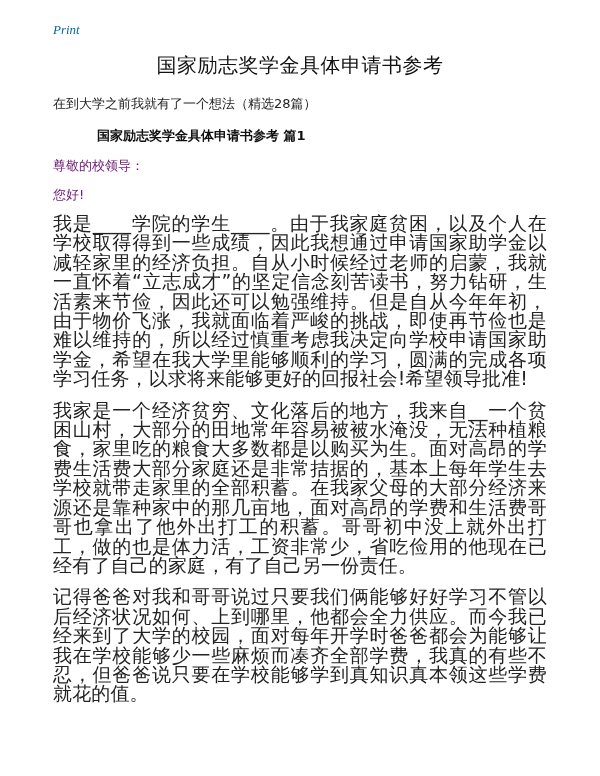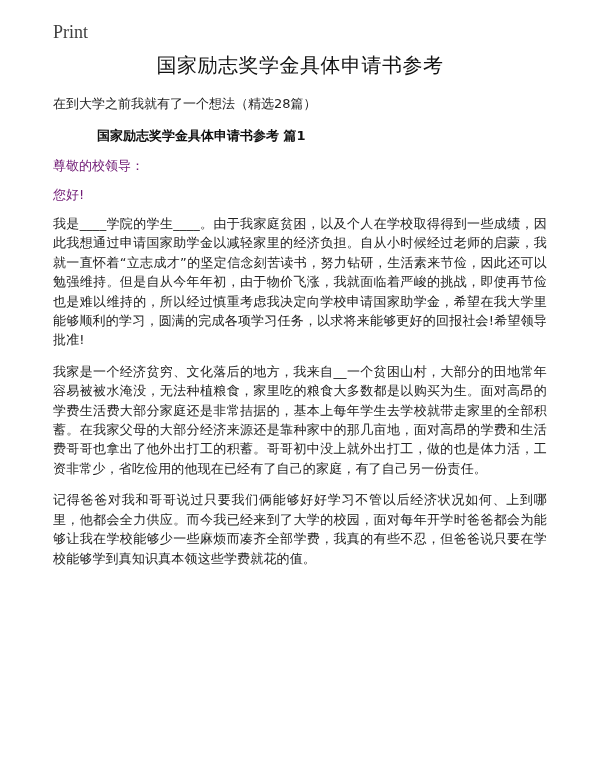--- a/index.html
+++ b/index.html
@@ -1,24 +1,24 @@
 <!DOCTYPE html>
 <html><head>
 <meta charset="utf-8">
 <style>
   html, body { margin: 0; padding: 0; background: #ffffff; }
   body { width: 600px; height: 776px; overflow: hidden; position: relative;
          font-family: "DejaVu Sans", "Liberation Sans", sans-serif; color: #1a1a1a; }
-  .print-label { position: absolute; left: 53px; top: 22px; font-family: "Liberation Serif", "DejaVu Serif", serif; font-size: 18px; color: #404040; }
+  .print-label { position: absolute; left: 53px; top: 22px; font-family: "Liberation Serif", "DejaVu Serif", serif; font-size: 13px; color: #0369a1; font-style: italic; }
   .doc-title { position: absolute; left: 0; width: 600px; top: 52px; text-align: center; font-size: 20px; font-weight: normal; color: #111; letter-spacing: 0.5px; margin: 0; }
   .content { position: absolute; left: 53px; top: 94px; width: 494px; }
   .subtitle { font-size: 13px; margin: 0 0 13px 0; line-height: 19px; color: #222; }
   .section-heading { font-size: 13px; font-weight: bold; margin: 0 0 11px 0; line-height: 19px; color: #111; padding-left: 44px; }
   .line-para { font-size: 13px; margin: 0 0 10px 0; line-height: 19px; color: #701a75; }
-  .para { font-size: 13px; line-height: 19.4px; margin: 0 0 12px 0; color: #222; text-align: justify; letter-spacing: 0.15px; }
+  .para { font-size: 19px; line-height: 19.4px; margin: 0 0 12px 0; color: #222; text-align: justify; letter-spacing: 0.15px; }
 </style>
 </head>
 <body>
 
 <div class="print-label">Print</div>
 
 <h1 class="doc-title">国家励志奖学金具体申请书参考</h1>
 
 <div class="content">
   <p class="subtitle">在到大学之前我就有了一个想法（精选28篇）</p>

